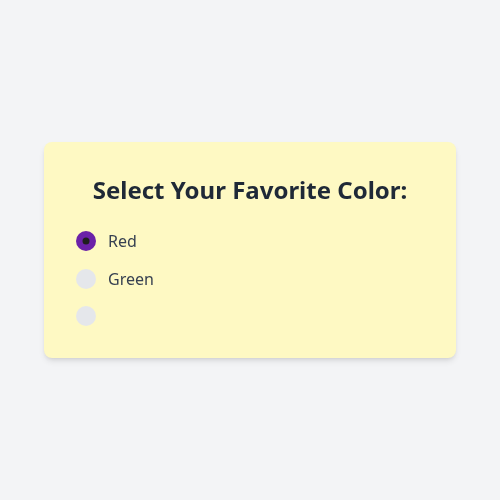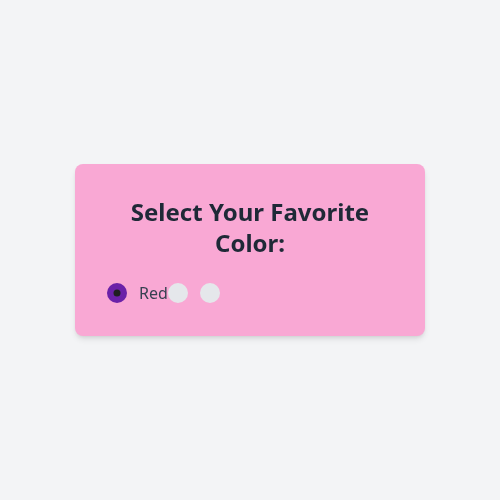--- a/index.html
+++ b/index.html
@@ -10,37 +10,38 @@
     body {
       width: 500px;
       height: 500px;
       background-color: #f3f4f6;
       font-family: ui-sans-serif, system-ui, -apple-system, "Segoe UI", Roboto, "Helvetica Neue", Arial, sans-serif;
       display: flex;
       align-items: center;
       justify-content: center;
     }
     .card {
-      background-color: #f9a8d4;
+      background-color: #fef9c3;
       border-radius: 8px;
       box-shadow: 0 4px 6px -1px rgba(0,0,0,0.1), 0 2px 4px -2px rgba(0,0,0,0.1);
       padding: 32px;
-      width: 350px;
+      width: 412px;
     }
     .title {
       font-size: 24px;
       font-weight: 700;
       color: #1f2937;
       text-align: center;
       margin-bottom: 24px;
       line-height: 1.3;
     }
     .options {
       display: flex;
-      flex-direction: row;
+      flex-direction: column;
+      gap: 16px;
     }
     .option {
       display: flex;
       align-items: center;
       cursor: pointer;
     }
     .radio {
       appearance: none;
       -webkit-appearance: none;
       width: 20px;
@@ -76,18 +77,19 @@
 
 <div class="card">
   <h2 class="title">Select Your Favorite Color:</h2>
   <div class="options">
     <label class="option">
       <span class="radio checked"></span>
       <span class="option-label">Red</span>
     </label>
     <label class="option">
       <span class="radio"></span>
+      <span class="option-label">Green</span>
     </label>
     <label class="option">
       <span class="radio"></span>
     </label>
   </div>
 </div>
 
 </body></html>

